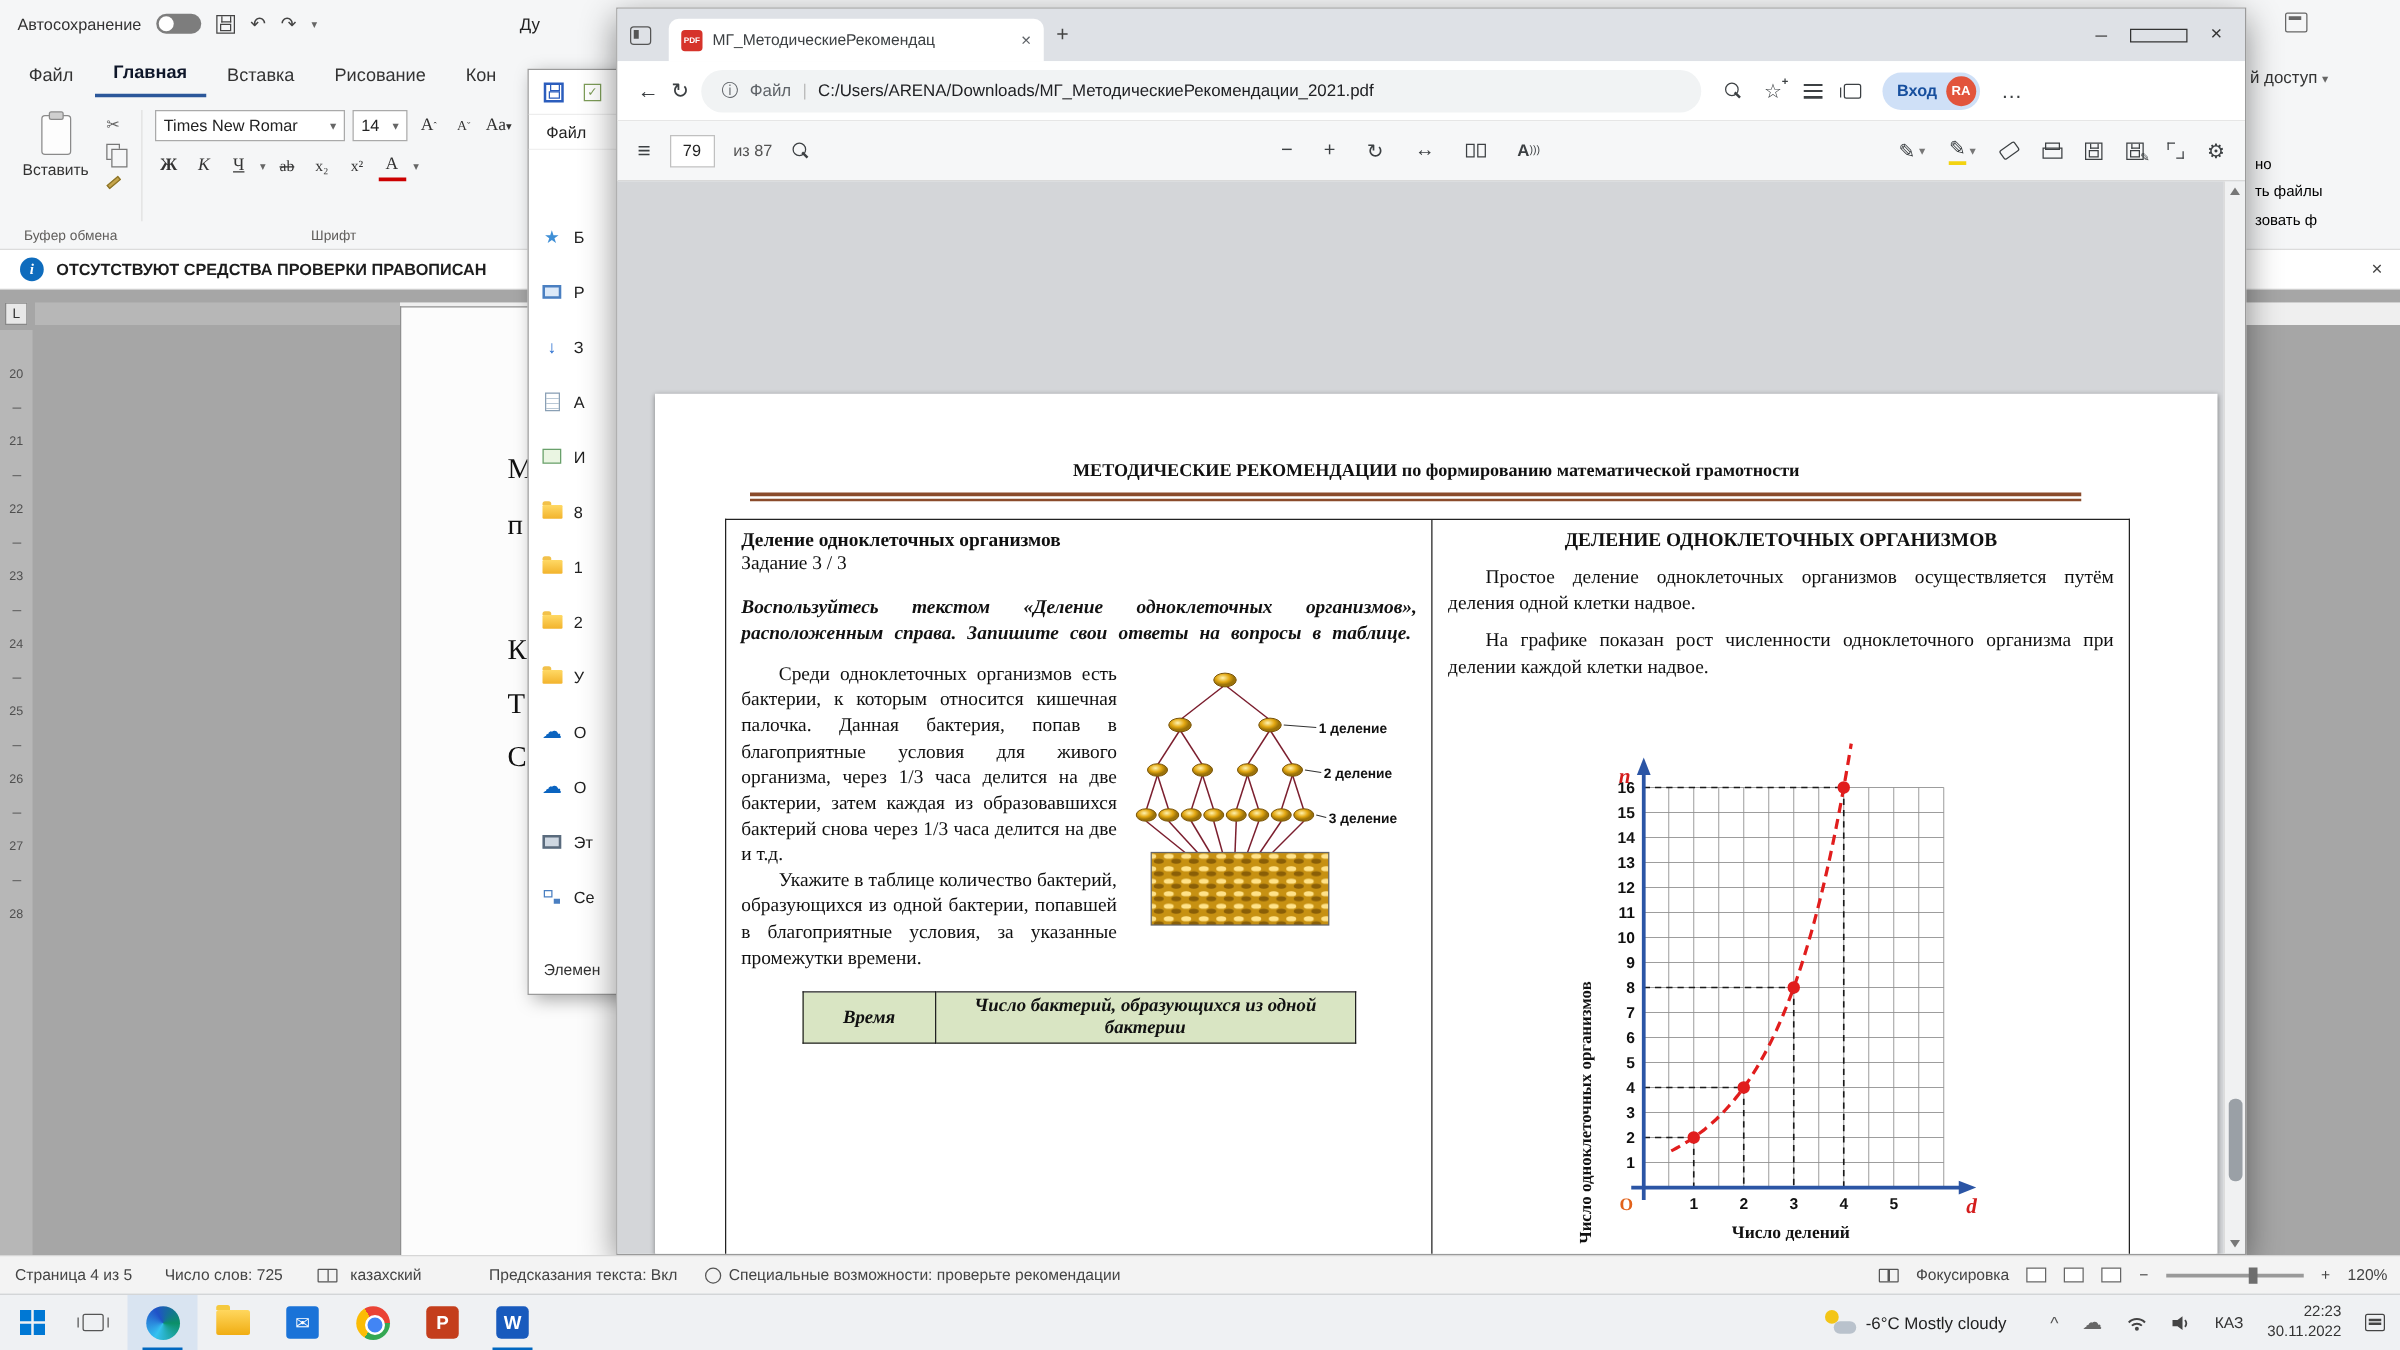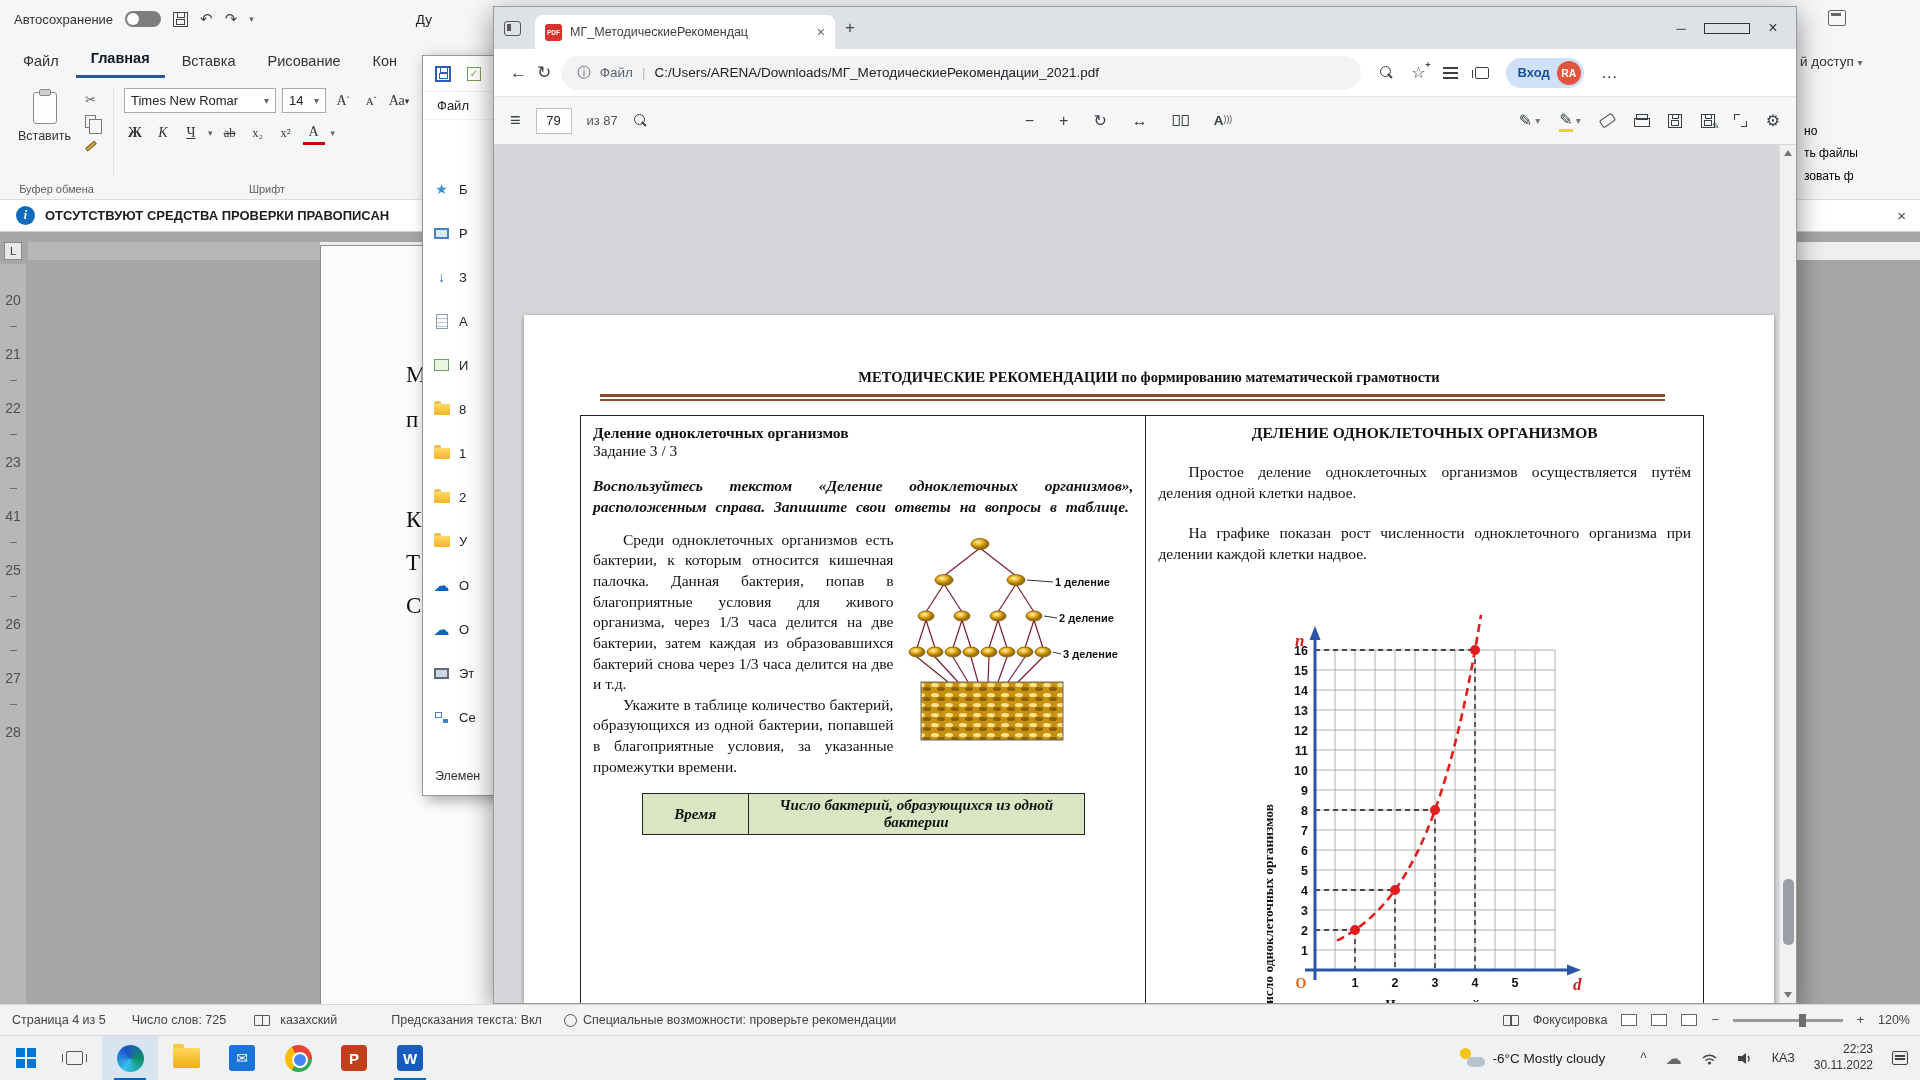--- a/index.html
+++ b/index.html
@@ -48,21 +48,21 @@
   .w-warning {height:32px;background:#fff;border-bottom:1px solid #cfcfcf;display:flex;align-items:center;gap:10px;padding:0 16px;font-size:13px;font-weight:bold;color:#1d1d1d;position:relative}
   .i-info {width:19px;height:19px;border-radius:50%;background:#0f6cbd;color:#fff;font-size:12px;font-style:italic;font-weight:bold;display:flex;align-items:center;justify-content:center;font-family:"Liberation Serif",serif;flex:none}
   .warn-close {position:absolute;right:14px;font-weight:normal;font-size:15px;color:#444}
 
   .w-canvas {position:absolute;top:232px;bottom:31px;left:0;right:0;background:#a6a6a6;overflow:hidden}
   .tabsel {position:absolute;left:4px;top:10px;width:18px;height:18px;background:#e8e8e8;border:1px solid #888;color:#333;font-size:11px;display:flex;align-items:center;justify-content:center}
   .hruler {position:absolute;left:28px;right:0;top:10px;height:18px;background:#b7b7b7}
   .hruler .pagewhite {position:absolute;left:292px;right:0;top:0;bottom:0;background:#efefef}
   .vruler {position:absolute;left:0;top:32px;bottom:0;width:26px;background:#b7b7b7}
   .vruler-strip {position:absolute;left:0;top:54px;width:26px;display:flex;flex-direction:column;align-items:center}
-  .vr-cell {height:27px;display:flex;align-items:center;justify-content:center;font-size:14px;color:#4f4f4f}
+  .vr-cell {height:27px;display:flex;align-items:center;justify-content:center;font-size:10px;color:#4f4f4f}
   .vr-tick {width:7px;height:1px;background:#6b6b6b}
   .docpage {position:absolute;left:320px;top:13px;width:540px;bottom:0;background:#fcfcfc;border:1px solid #8f8f8f;border-bottom:none}
   .doc-letter {position:absolute;left:85px;font-family:"Liberation Serif",serif;font-size:23px;color:#111}
 
   .w-status {position:absolute;left:0;bottom:0;width:100%;height:31px;background:#f3f3f3;border-top:1px solid #d6d6d6;display:flex;align-items:center;padding:0 12px;font-size:12.5px;color:#444;z-index:5}
   .st-item {white-space:nowrap}
   .i-book {width:16px;height:11px;border:1.3px solid #555;border-radius:1px;position:relative;flex:none}
   .i-book::after {content:'';position:absolute;left:6.6px;top:0;bottom:0;width:1.3px;background:#555}
   .i-person {width:13px;height:13px;border:1.4px solid #555;border-radius:50%;flex:none}
   .st-right {position:absolute;right:10px;display:flex;align-items:center;gap:14px}
@@ -169,21 +169,21 @@
   .cell-r {flex:1;padding:8px 12px;font-size:15.5px;color:#111}
   .lt-title {font-weight:bold}
   .instr {margin-top:16px;font-style:italic;font-weight:bold;text-align:justify;word-spacing:5px;line-height:1.35}
   .bodywrap {margin-top:12px;text-align:justify;line-height:1.33}
   .bodywrap p {text-indent:30px}
   .fig {float:right;width:230px;margin:2px 0 4px 10px}
   .btable {margin:16px auto 16px;border-collapse:collapse;font-size:15px}
   .btable th {background:#d9e5c3;border:1.5px solid #222;font-style:italic;font-weight:bold;padding:3px 12px;text-align:center}
   .btable td {border:1.5px solid #222;padding:2px 10px;height:25px}
   .rt-title {text-align:center;font-weight:bold}
-  .cell-r p {text-align:justify;text-indent:30px;line-height:1.33;margin-top:20px}
+  .cell-r p {text-align:justify;text-indent:30px;line-height:1.33;margin-top:10px}
   .chartwrap {margin-top:16px;display:flex;justify-content:center}
   .ylab {writing-mode:vertical-rl;transform:rotate(180deg);font-family:"Liberation Serif",serif;font-weight:bold;font-size:13.5px;color:#111;display:flex;align-items:center;padding-bottom:30px}
   .xlab {text-align:center;font-family:"Liberation Serif",serif;font-weight:bold;font-size:14px;margin-top:0;color:#111}
   .grid {stroke:#8f8f8f;stroke-width:0.7}
   .guide {stroke:#1a1a1a;stroke-width:1.3;stroke-dasharray:5 4}
   .curve {fill:none;stroke:#e11d1d;stroke-width:2.6;stroke-dasharray:8 5}
   .pt {fill:#e11d1d}
   .axis {stroke:#2b55a5;stroke-width:3}
   .axhead {fill:#2b55a5}
   .ytick {font:600 12.5px "Liberation Sans",sans-serif;fill:#111;text-anchor:end}
@@ -350,21 +350,21 @@
             <i class="vr-tick"></i>
           </span>
         <span class="vr-cell">22</span>
         <span class="vr-cell">
             <i class="vr-tick"></i>
           </span>
         <span class="vr-cell">23</span>
         <span class="vr-cell">
             <i class="vr-tick"></i>
           </span>
-        <span class="vr-cell">41</span>
+        <span class="vr-cell">24</span>
         <span class="vr-cell">
             <i class="vr-tick"></i>
           </span>
         <span class="vr-cell">25</span>
         <span class="vr-cell">
             <i class="vr-tick"></i>
           </span>
         <span class="vr-cell">26</span>
         <span class="vr-cell">
             <i class="vr-tick"></i>

